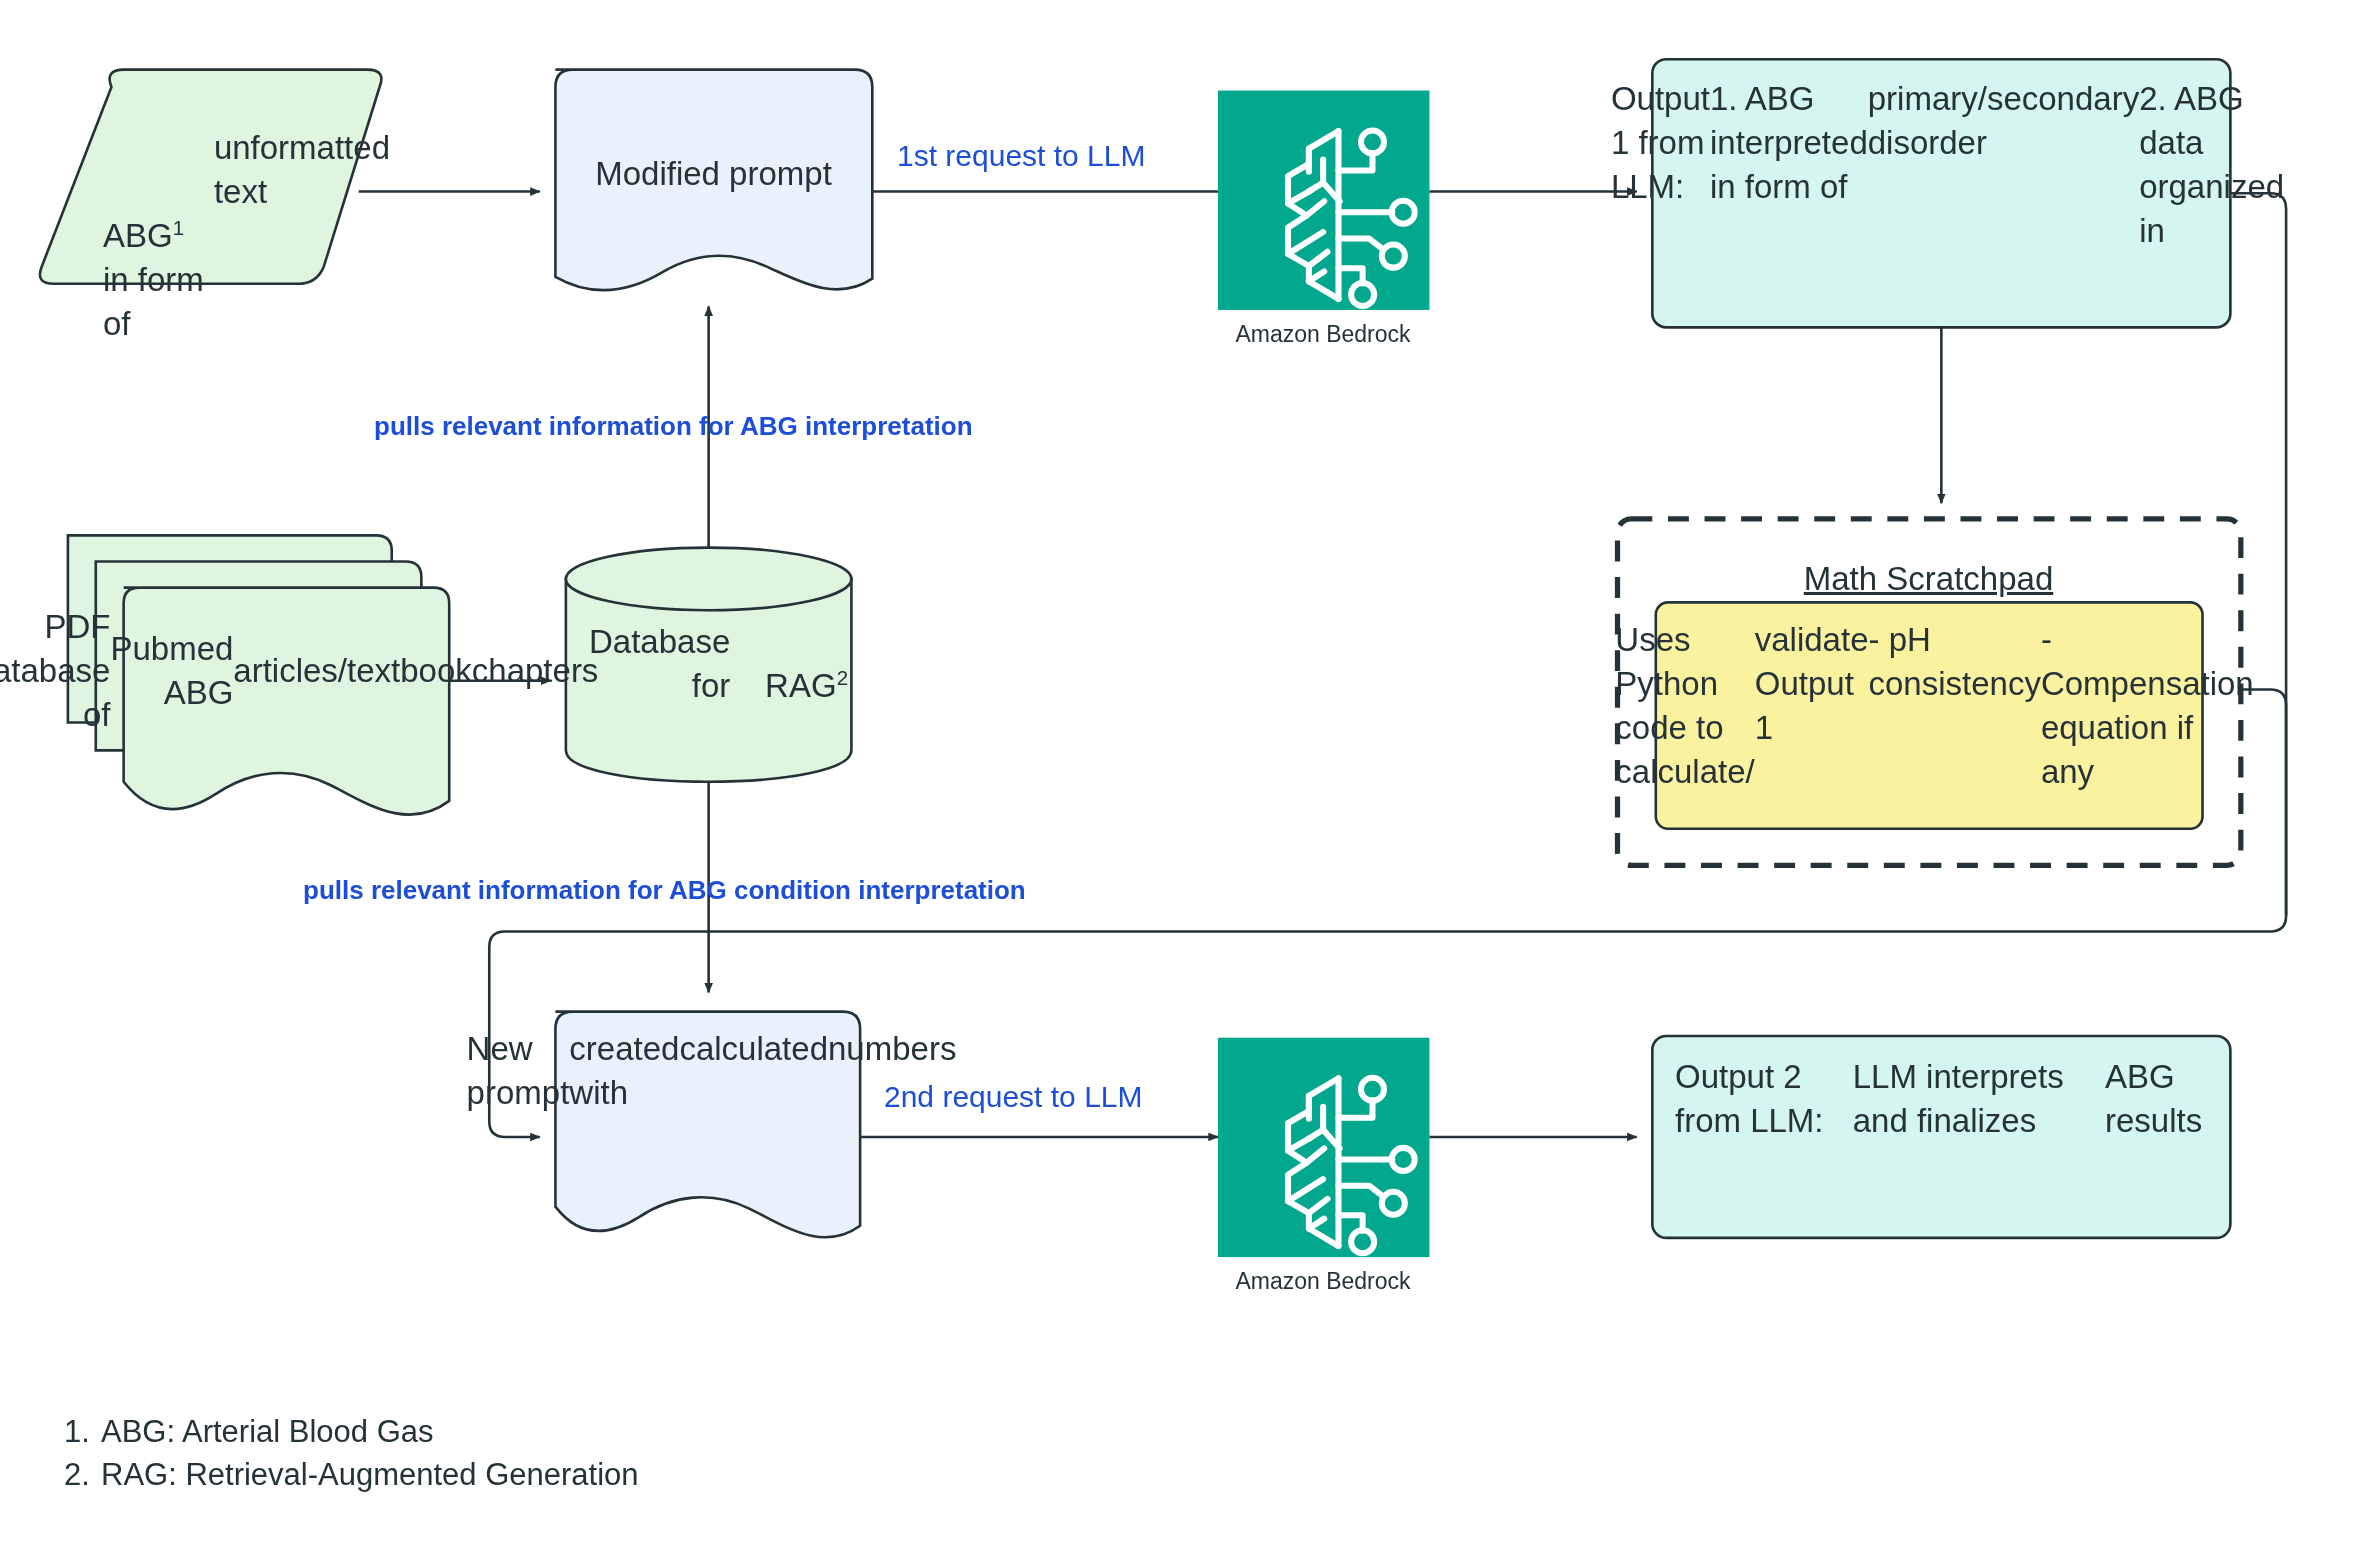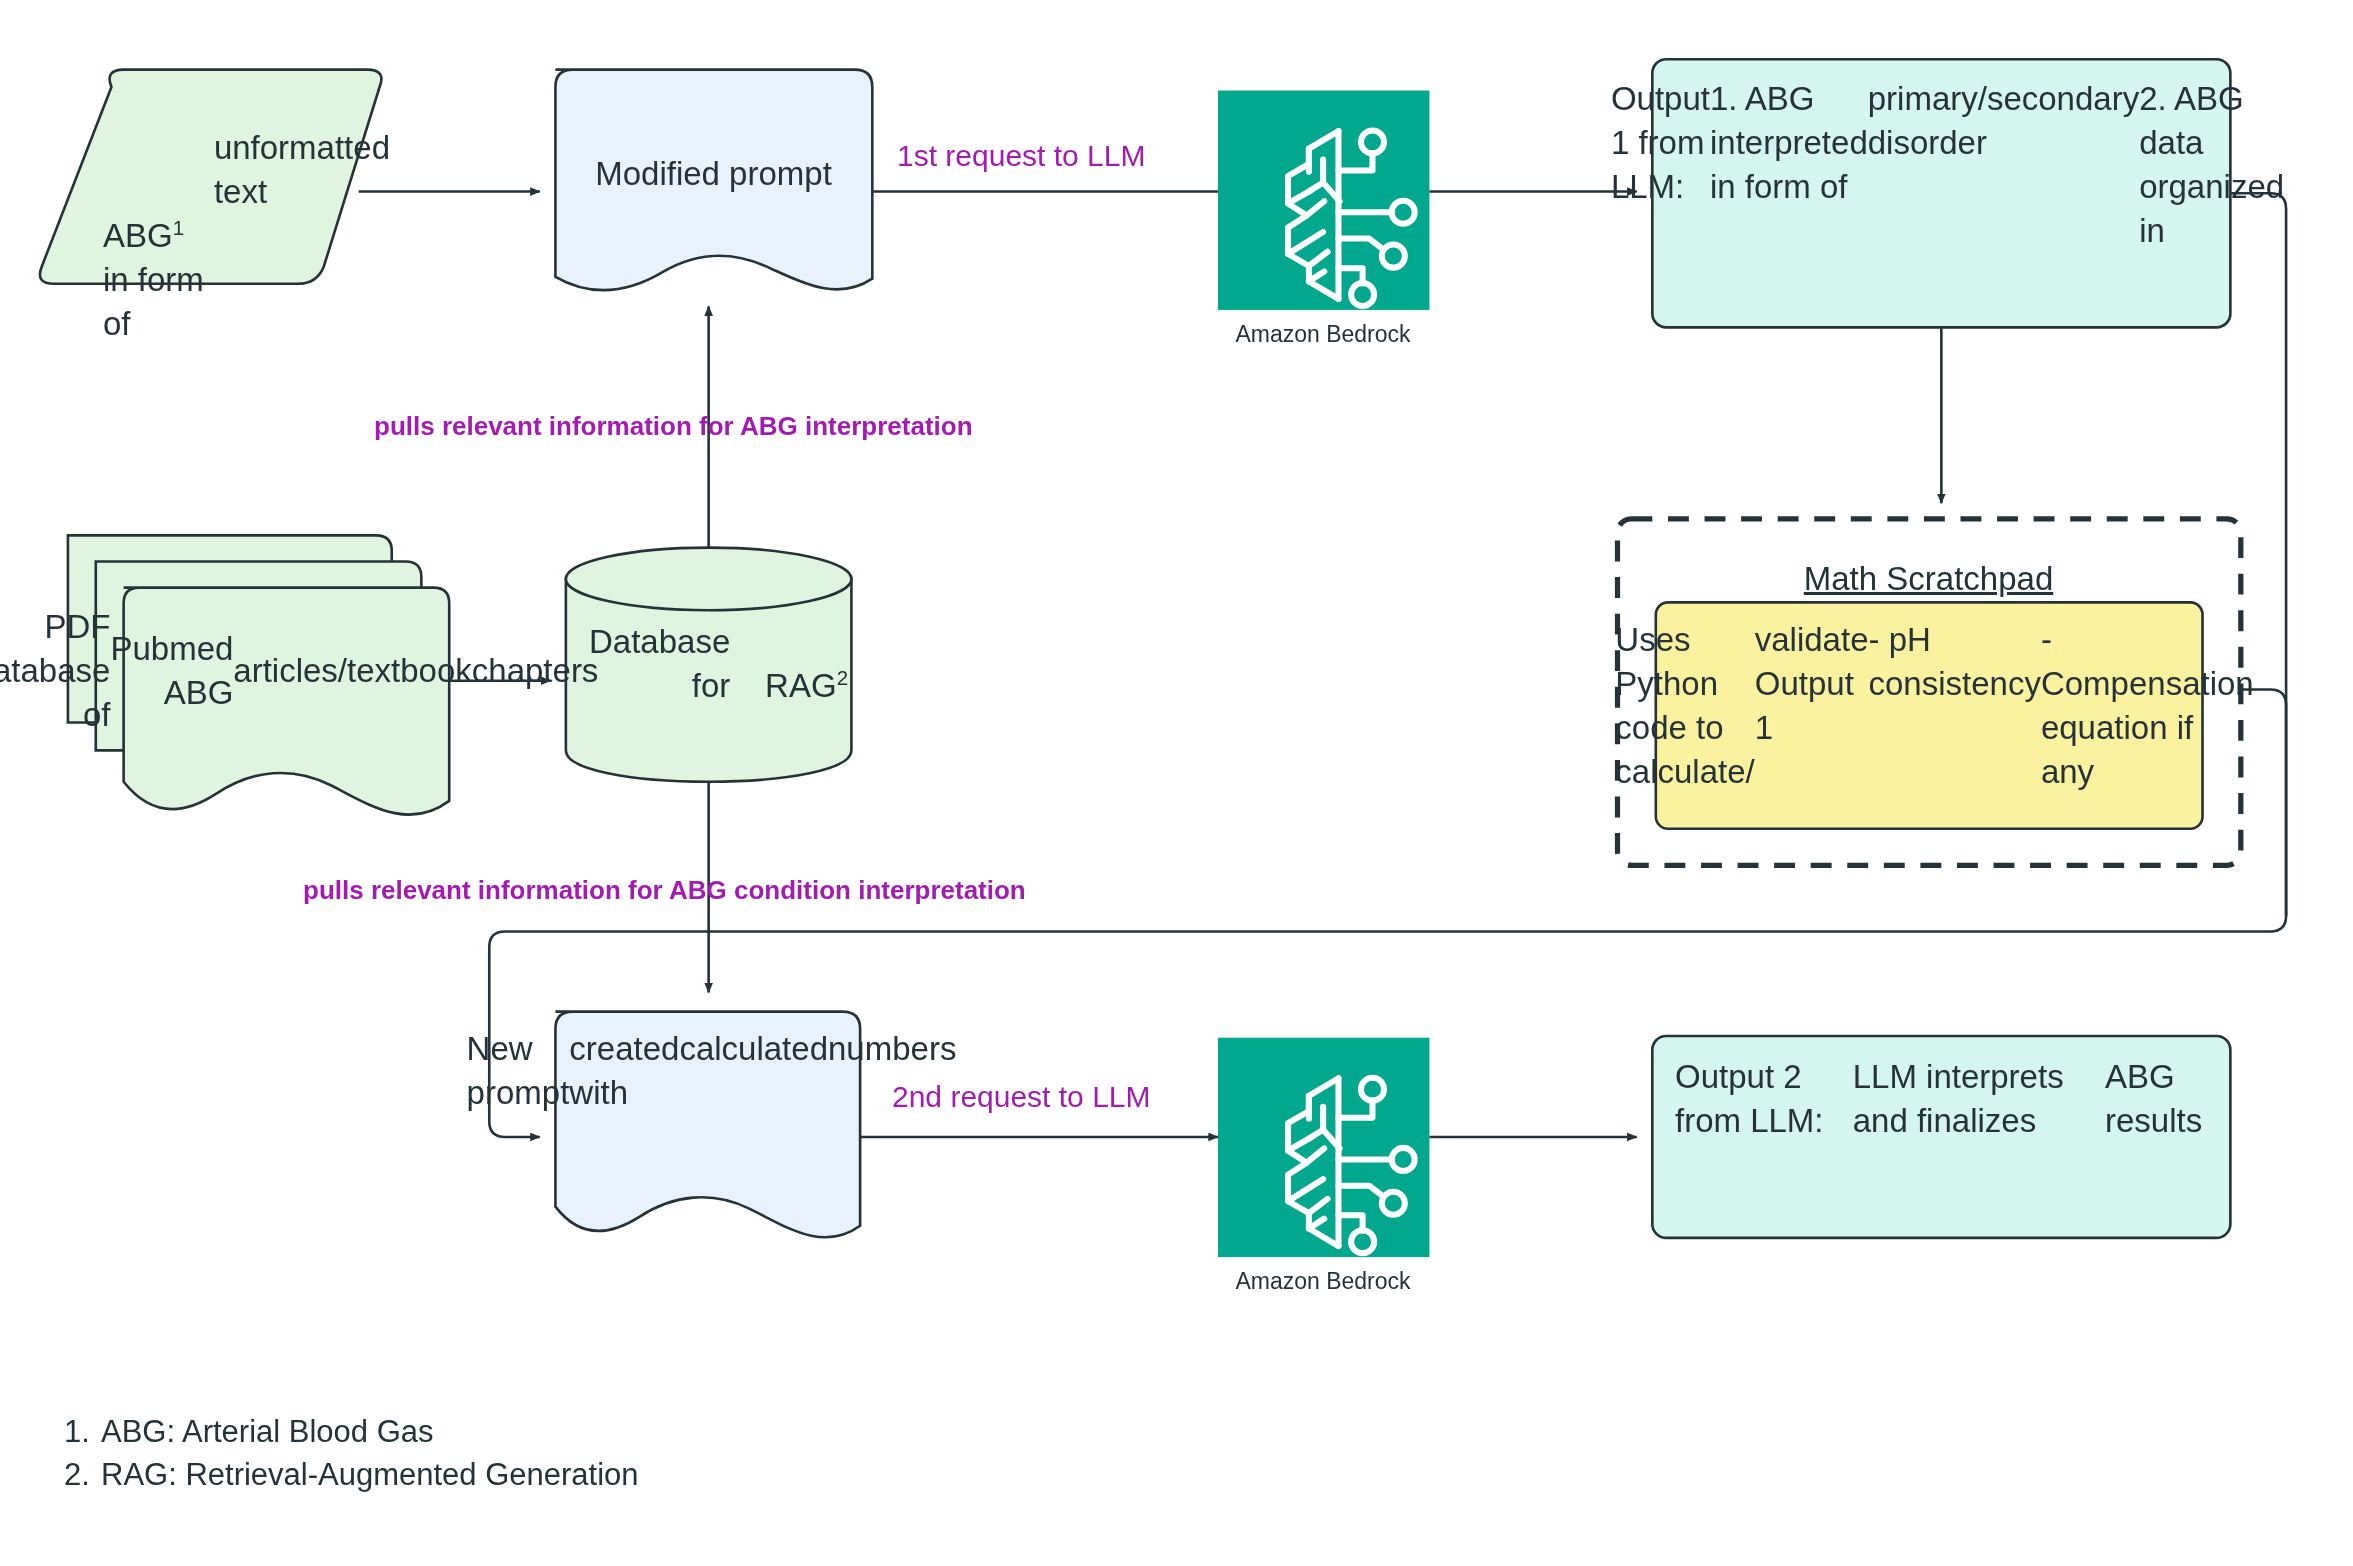--- a/index.html
+++ b/index.html
@@ -25,21 +25,21 @@
     pointer-events:none;
     white-space:pre-wrap;
   }
   .ctr{align-items:center;text-align:right;}
   .lft{align-items:flex-start;text-align:left;}
   .t38{font-size:33px;line-height:44px;}
   .edgelabel{
     position:absolute;
     font-size:30px;
     line-height:35px;
-    color:#a21caf;
+    color:#1d4ed8;
     white-space:nowrap;
   }
   .edgelabel.bold{font-weight:bold;font-size:26px;}
   .iconcaption{
     position:absolute;
     font-size:23px;
     line-height:38px;
     text-align:center;
     white-space:nowrap;
   }
@@ -225,21 +225,21 @@
 
   <div class="edgelabel bold" style="left:303px;top:873px;">pulls relevant information for ABG condition interpretation</div>
 
   <div class="nodetext lft t38" style="left:568px;top:1027px;width:287px;height:181px;">
     <div>New prompt</div>
     <div>created with</div>
     <div>calculated</div>
     <div>numbers</div>
   </div>
 
-  <div class="edgelabel" style="left:884px;top:1079px;margin-left:8px;">2nd request to LLM</div>
+  <div class="edgelabel" style="left:884px;top:1079px;">2nd request to LLM</div>
 
   <div class="iconcaption" style="left:1140px;top:1262px;width:366px;">Amazon Bedrock</div>
 
   <div class="nodetext lft t38" style="left:1675px;top:1055px;width:540px;height:164px;">
     <div>Output 2 from LLM:</div>
     <div>LLM interprets and finalizes</div>
     <div>ABG results</div>
   </div>
 
   <div class="footnotes" style="left:64px;top:1410px;width:870px;">

